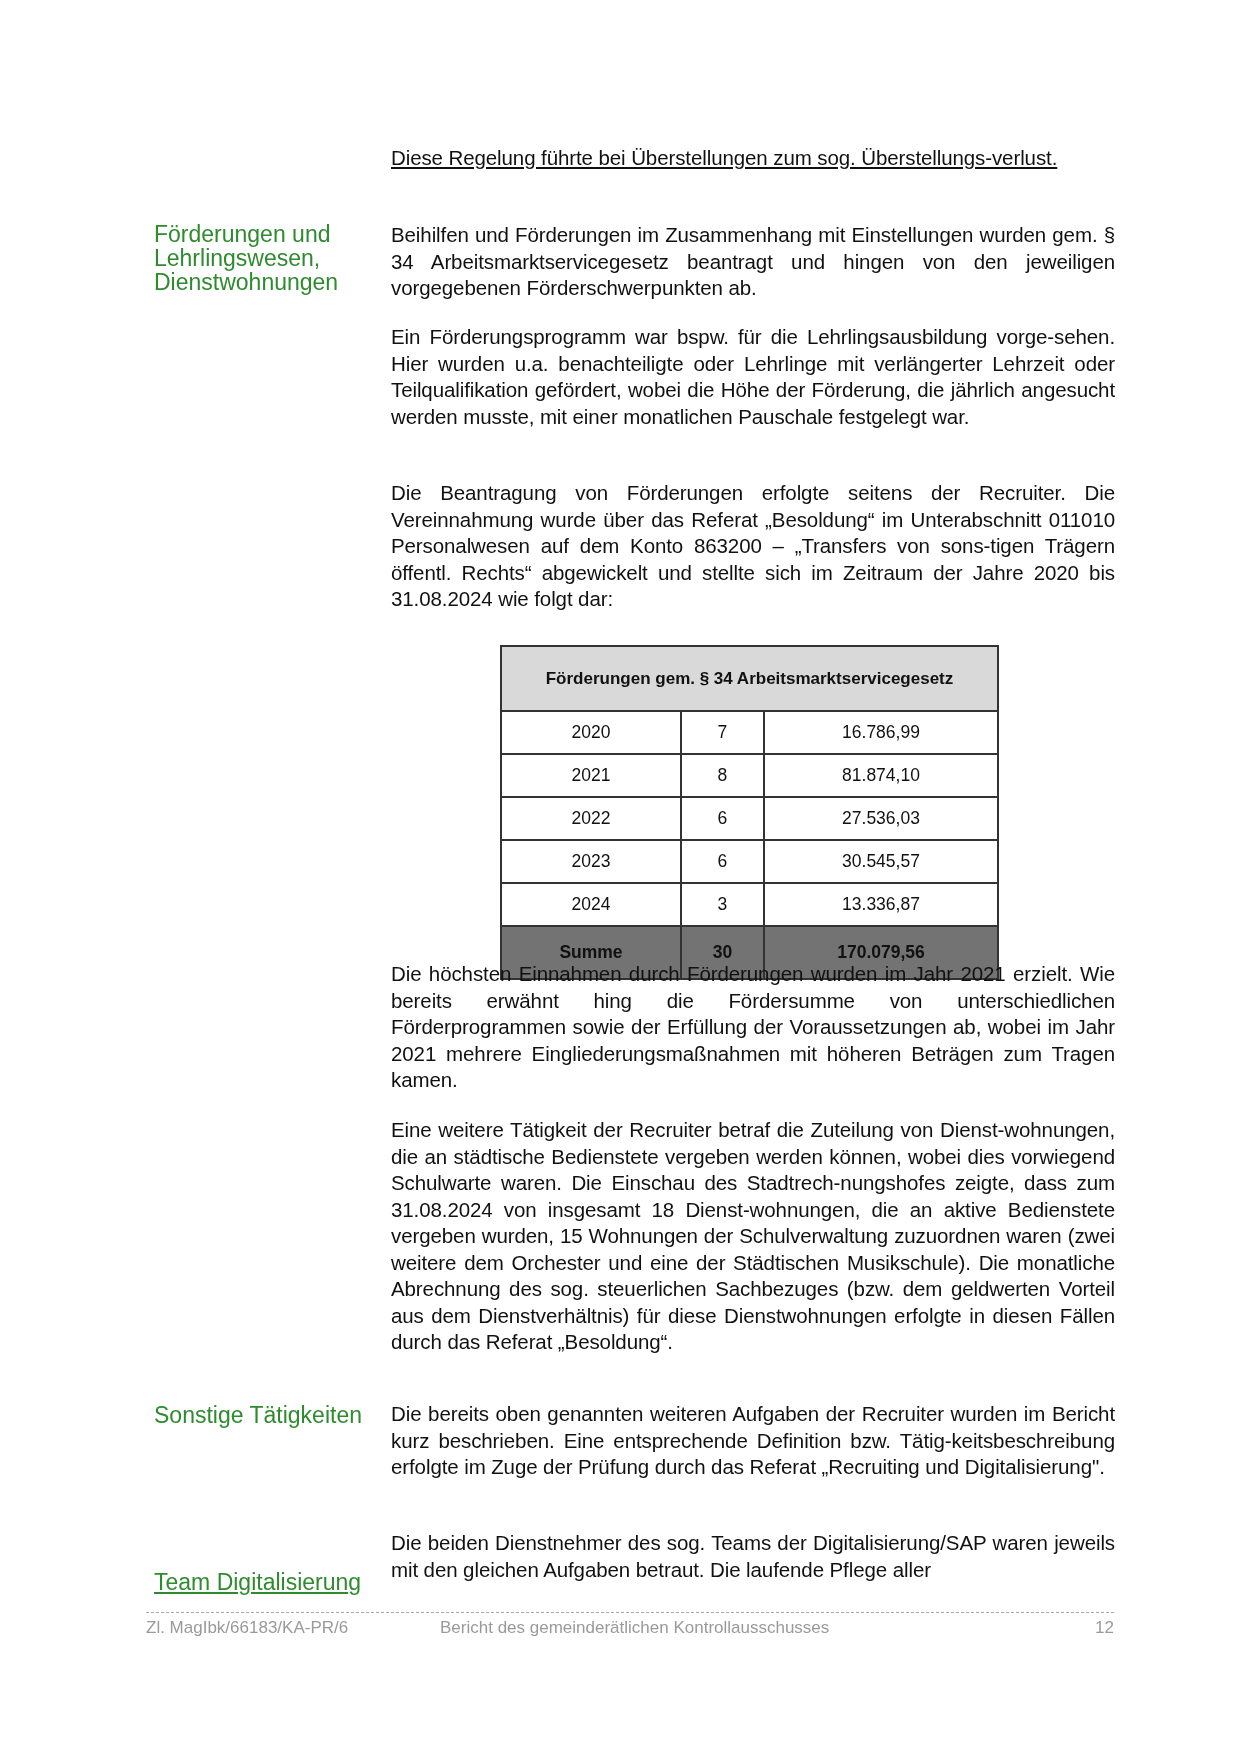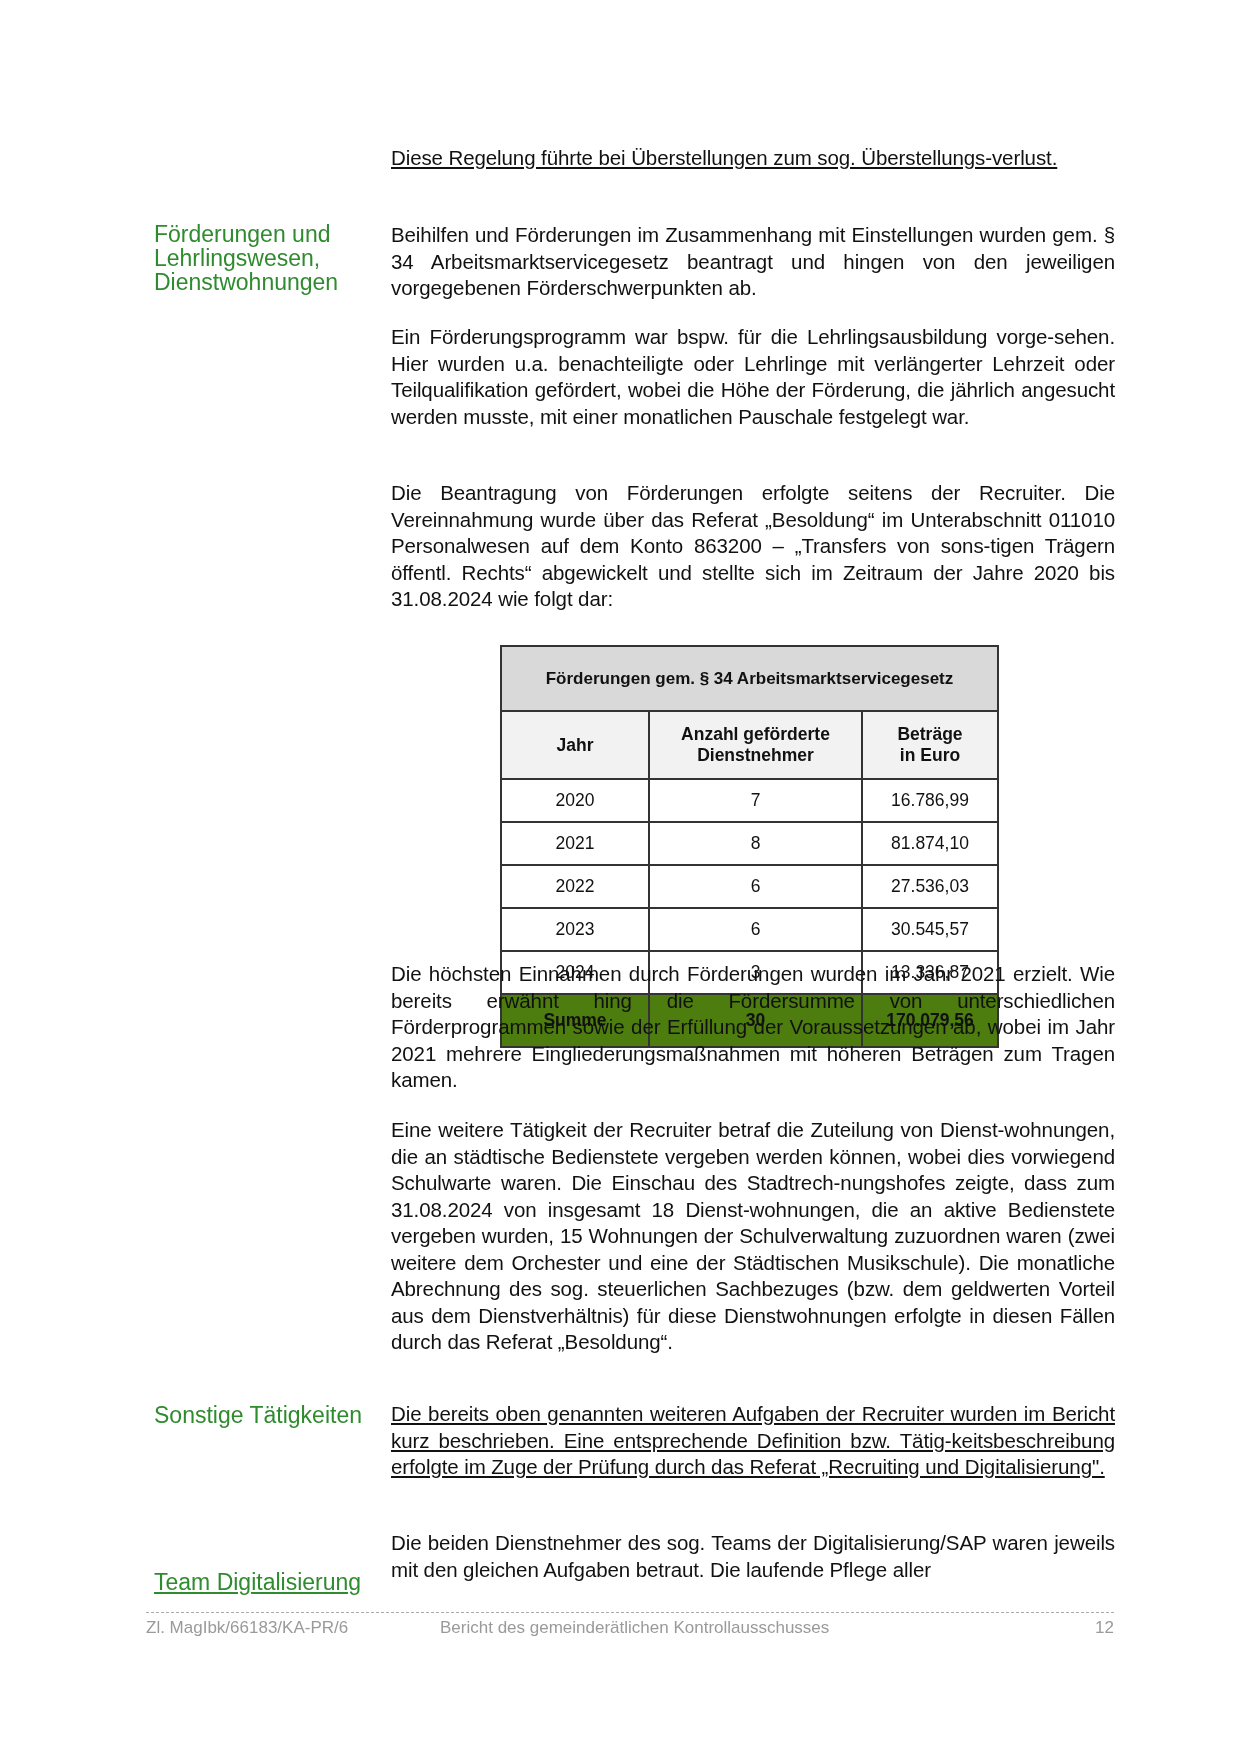--- a/index.html
+++ b/index.html
@@ -4,21 +4,21 @@
 <style>
   html, body { margin:0; padding:0; background:#ffffff; }
   body { width:1241px; height:1754px; position:relative; overflow:hidden; font-family:"Liberation Sans", sans-serif; color:#111; }
   .side { position:absolute; left:154px; width:200px; color:#2e8b2e; font-size:23px; line-height:24px; }
   .para { position:absolute; left:391px; width:724px; font-size:20.5px; line-height:26.5px; text-align:justify; color:#111; letter-spacing:-0.1px; }
   table.ftab { position:absolute; left:500px; top:645px; width:499px; border-collapse:collapse; font-size:17.5px; }
   table.ftab td { border:2px solid #333; text-align:center; padding:8px; }
   table.ftab .title td { background:#d9d9d9; font-weight:bold; height:47px; font-size:17px; }
   table.ftab .head td { background:#f2f2f2; font-weight:bold; height:50px; line-height:21px; }
   table.ftab .row td { height:25px; }
-  table.ftab .sum td { background:#4d7c0f; font-weight:bold; height:35px; }
+  table.ftab .sum td { background:#737373; font-weight:bold; height:35px; }
   .footer-line { position:absolute; left:146px; top:1612px; width:968px; border-top:1.5px dashed #aaa; }
   .footer { position:absolute; top:1618px; font-size:17px; color:#9a9a9a; }
 </style>
 </head>
 <body>
 
 <div class="para" style="top:145px;text-decoration:underline;">Diese Regelung führte bei Überstellungen zum sog. Überstellungs-verlust.</div>
 
 <div class="side" style="top:222px;">
   <div>Förderungen und</div>
@@ -27,31 +27,20 @@
 </div>
 
 <div class="para" style="top:222px;">Beihilfen und Förderungen im Zusammenhang mit Einstellungen wurden gem. § 34 Arbeitsmarktservicegesetz beantragt und hingen von den jeweiligen vorgegebenen Förderschwerpunkten ab.</div>
 <div class="para" style="top:324px;">Ein Förderungsprogramm war bspw. für die Lehrlingsausbildung vorge-sehen. Hier wurden u.a. benachteiligte oder Lehrlinge mit verlängerter Lehrzeit oder Teilqualifikation gefördert, wobei die Höhe der Förderung, die jährlich angesucht werden musste, mit einer monatlichen Pauschale festgelegt war.</div>
 <div class="para" style="top:480px;">Die Beantragung von Förderungen erfolgte seitens der Recruiter. Die Vereinnahmung wurde über das Referat „Besoldung“ im Unterabschnitt 011010 Personalwesen auf dem Konto 863200 – „Transfers von sons-tigen Trägern öffentl. Rechts“ abgewickelt und stellte sich im Zeitraum der Jahre 2020 bis 31.08.2024 wie folgt dar:</div>
 
 <table class="ftab">
   <tbody>
       <tr class="title">
     <td colspan="3">Förderungen gem. § 34 Arbeitsmarktservicegesetz</td>
-  </tr>
-  <tr class="head">
-    <td style="width:130px;"><span>Jahr</span></td>
-    <td style="width:195px;">
-          <div>Anzahl geförderte</div>
-          <div>Dienstnehmer</div>
-        </td>
-    <td>
-          <div>Beträge</div>
-          <div>in Euro</div>
-        </td>
   </tr>
   <tr class="row">
     <td>2020</td>
     <td>7</td>
     <td>16.786,99</td>
   </tr>
   <tr class="row">
     <td>2021</td>
     <td>8</td>
     <td>81.874,10</td>
@@ -78,21 +67,21 @@
   </tr>
 </tbody>
   </table>
 
 <div class="para" style="top:961px;">Die höchsten Einnahmen durch Förderungen wurden im Jahr 2021 erzielt. Wie bereits erwähnt hing die Fördersumme von unterschiedlichen Förderprogrammen sowie der Erfüllung der Voraussetzungen ab, wobei im Jahr 2021 mehrere Eingliederungsmaßnahmen mit höheren Beträgen zum Tragen kamen.</div>
 <div class="para" style="top:1117px;">Eine weitere Tätigkeit der Recruiter betraf die Zuteilung von Dienst-wohnungen, die an städtische Bedienstete vergeben werden können, wobei dies vorwiegend Schulwarte waren. Die Einschau des Stadtrech-nungshofes zeigte, dass zum 31.08.2024 von insgesamt 18 Dienst-wohnungen, die an aktive Bedienstete vergeben wurden, 15 Wohnungen der Schulverwaltung zuzuordnen waren (zwei weitere dem Orchester und eine der Städtischen Musikschule). Die monatliche Abrechnung des sog. steuerlichen Sachbezuges (bzw. dem geldwerten Vorteil aus dem Dienstverhältnis) für diese Dienstwohnungen erfolgte in diesen Fällen durch das Referat „Besoldung“.</div>
 
 <div class="side" style="top:1403px; width:240px;">
   <div>Sonstige Tätigkeiten</div>
 </div>
-<div class="para" style="top:1401px;text-decoration:underline;">Die bereits oben genannten weiteren Aufgaben der Recruiter wurden im Bericht kurz beschrieben. Eine entsprechende Definition bzw. Tätig-keitsbeschreibung erfolgte im Zuge der Prüfung durch das Referat „Recruiting und Digitalisierung".</div>
+<div class="para" style="top:1401px;">Die bereits oben genannten weiteren Aufgaben der Recruiter wurden im Bericht kurz beschrieben. Eine entsprechende Definition bzw. Tätig-keitsbeschreibung erfolgte im Zuge der Prüfung durch das Referat „Recruiting und Digitalisierung".</div>
 
 <div class="side" style="top:1570px; width:240px;text-decoration:underline;">
   <div>Team Digitalisierung</div>
 </div>
 <div class="para" style="top:1530px;">Die beiden Dienstnehmer des sog. Teams der Digitalisierung/SAP waren jeweils mit den gleichen Aufgaben betraut. Die laufende Pflege aller</div>
 
 <div class="footer-line"></div>
 <div class="footer" style="left:146px;">Zl. MagIbk/66183/KA-PR/6</div>
 <div class="footer" style="left:440px;">Bericht des gemeinderätlichen Kontrollausschusses</div>
 <div class="footer" style="left:1095px;">12</div>

